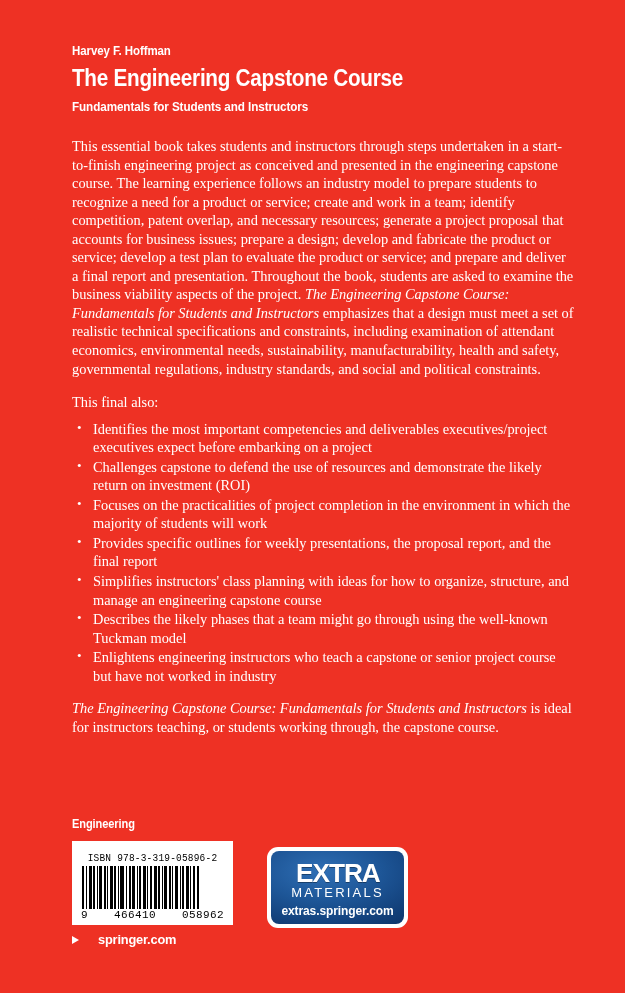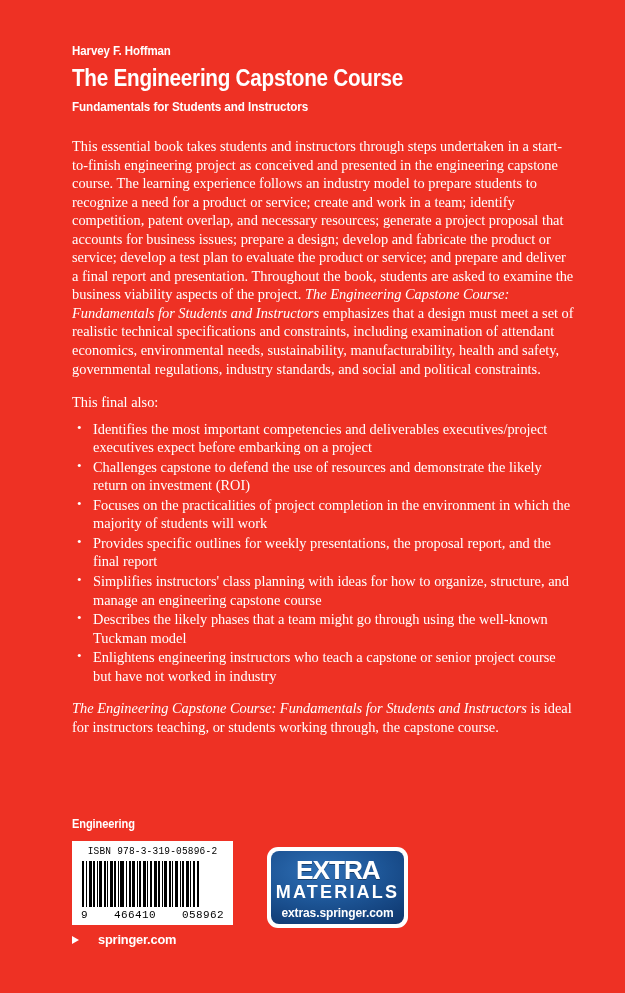--- a/index.html
+++ b/index.html
@@ -137,21 +137,21 @@
 
   
   .barcode-box {
     position: absolute;
     left: 72px;
     top: 841px;
     width: 161px;
     height: 84px;
     background: #ffffff;
     box-sizing: border-box;
-    padding: 5px 7px 4px 7px;
+    padding: 12px 7px 4px 7px;
     display: flex;
     flex-direction: column;
     justify-content: space-between;
   }
   .isbn-text {
     font-family: "Liberation Mono", monospace;
     font-size: 10px;
     color: #000000;
     text-align: center;
     letter-spacing: 0.2px;
@@ -242,22 +242,22 @@
     font-weight: bold;
     font-size: 25px;
     color: #ffffff;
     letter-spacing: -1px;
     line-height: 1;
     transform: scaleX(1.05);
     text-shadow: 0 1px 0 rgba(0,0,0,0.35);
   }
   .materials-word {
     font-family: "Liberation Sans", sans-serif;
-    font-weight: bold;
-    font-size: 18px;
+    font-weight: normal;
+    font-size: 13px;
     color: #ffffff;
     letter-spacing: 2.2px;
     line-height: 1;
     margin-top: 0;
   }
   .extras-url {
     font-family: "Liberation Sans", sans-serif;
     font-weight: bold;
     font-size: 12px;
     color: #ffffff;

